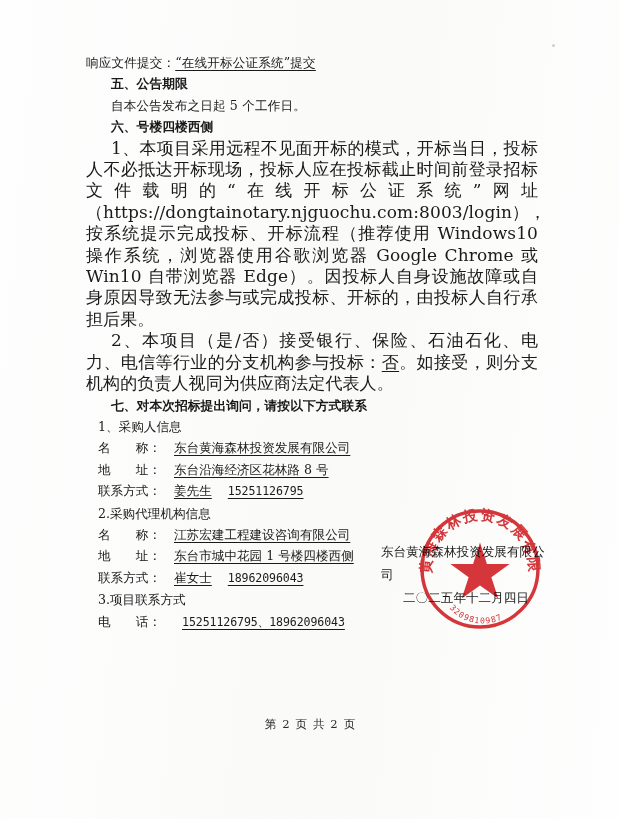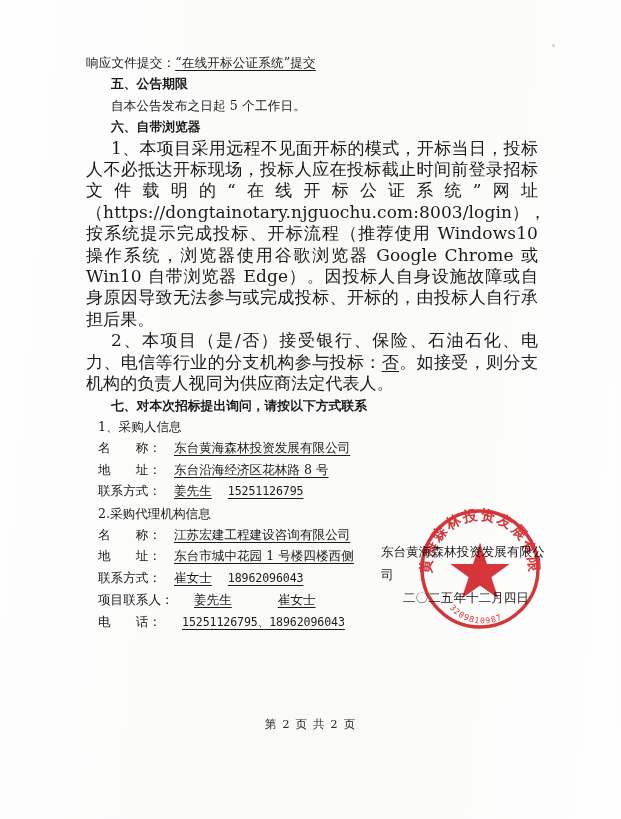--- a/index.html
+++ b/index.html
@@ -143,21 +143,21 @@
   <div class="speck" style="left:440px; top:536px; width:2px; height:2px;"></div>
   <div class="speck" style="left:500px; top:300px; width:2px; height:2px; background:#e0e0e0;"></div>
 
   <div id="content">
 
     <div class="line"><span>响应文件提交：</span><span class="u">“在线开标公证系统”提交</span></div>
 
     <div class="head">五、公告期限</div>
     <div class="line indent">自本公告发布之日起 5 个工作日。</div>
 
-    <div class="head">六、自带浏览器</div>
+    <div class="head">六、号楼四楼西侧</div>
     <div class="para indent">1、本项目采用远程不见面开标的模式，开标当日，投标人不必抵达开标现场，投标人应在投标截止时间前登录招标文件载明的“在线开标公证系统”网址（https://dongtainotary.njguochu.com:8003/login），按系统提示完成投标、开标流程（推荐使用 Windows10 操作系统，浏览器使用谷歌浏览器 Google Chrome 或 Win10 自带浏览器 Edge）。因投标人自身设施故障或自身原因导致无法参与或完成投标、开标的，由投标人自行承担后果。</div>
     <div class="para indent"><span>2、本项目（是/否）接受银行、保险、石油石化、电力、电信等行业的分支机构参与投标：</span><span class="u">否</span><span>。如接受，则分支机构的负责人视同为供应商法定代表人。</span></div>
 
     <div class="head">七、对本次招标提出询问，请按以下方式联系</div>
 
     <div class="blk-title">1、采购人信息</div>
     <div class="kv">
       <span class="kv-label">名　　称：</span>
       <span class="kv-value">东台黄海森林投资发展有限公司</span>
     </div>
@@ -177,24 +177,21 @@
     </div>
     <div class="kv">
       <span class="kv-label">地　　址：</span>
       <span class="kv-value pad-lg">东台市城中花园 1 号楼四楼西侧</span>
     </div>
     <div class="kv">
       <span class="kv-label">联系方式：</span>
       <span class="kv-value pad-lg"><span>崔女士</span><span class="gap"></span><span class="mono">18962096043</span></span>
     </div>
 
-    <div class="kv">
-      <span class="kv-label">项目联系人：</span>
-      <span class="kv-value pad-lg"><span class="lead"></span><span>姜先生</span><span class="gap-wide"></span><span>崔女士</span></span>
-    </div>
+    <div class="blk-title">3.项目联系方式</div>
     <div class="kv">
       <span class="kv-label">电　　话：</span>
       <span class="kv-value"><span class="lead" style="width:8px"></span><span class="mono">15251126795、18962096043</span></span>
     </div>
 
   </div>
 
   <div id="signature">
     <div>东台黄海森林投资发展有限公司</div>
     <div class="sig-date">二〇二五年十二月四日</div>

